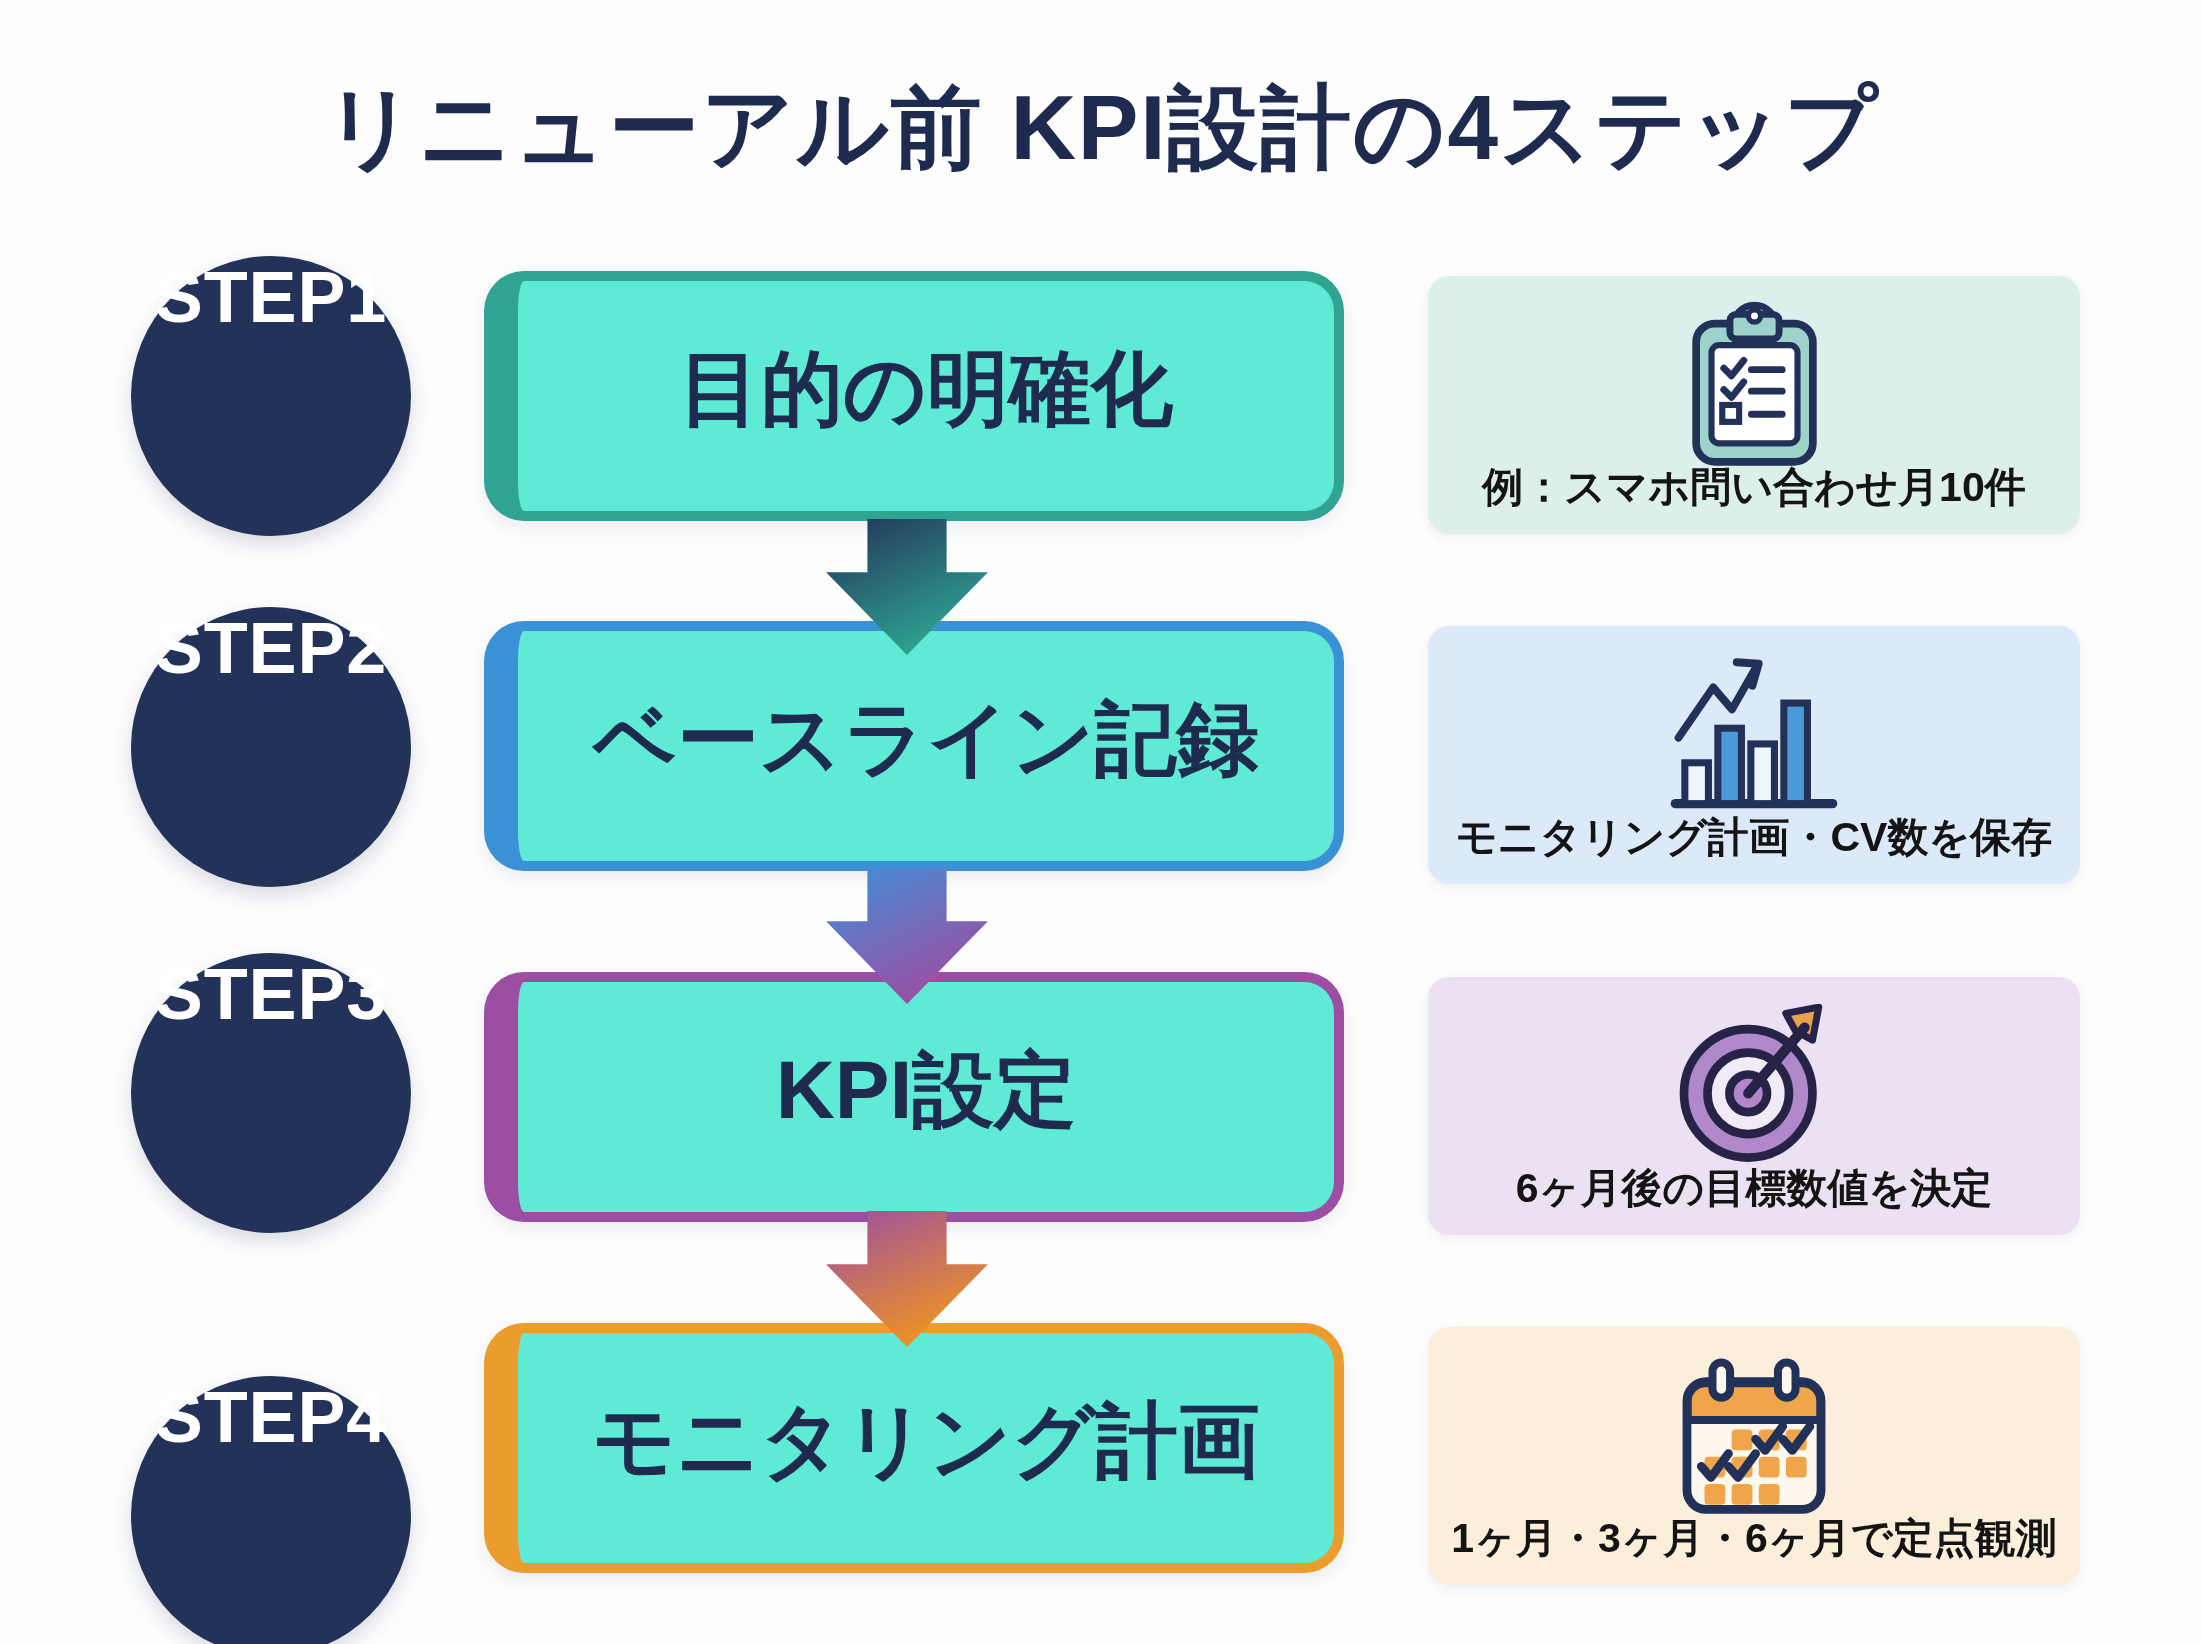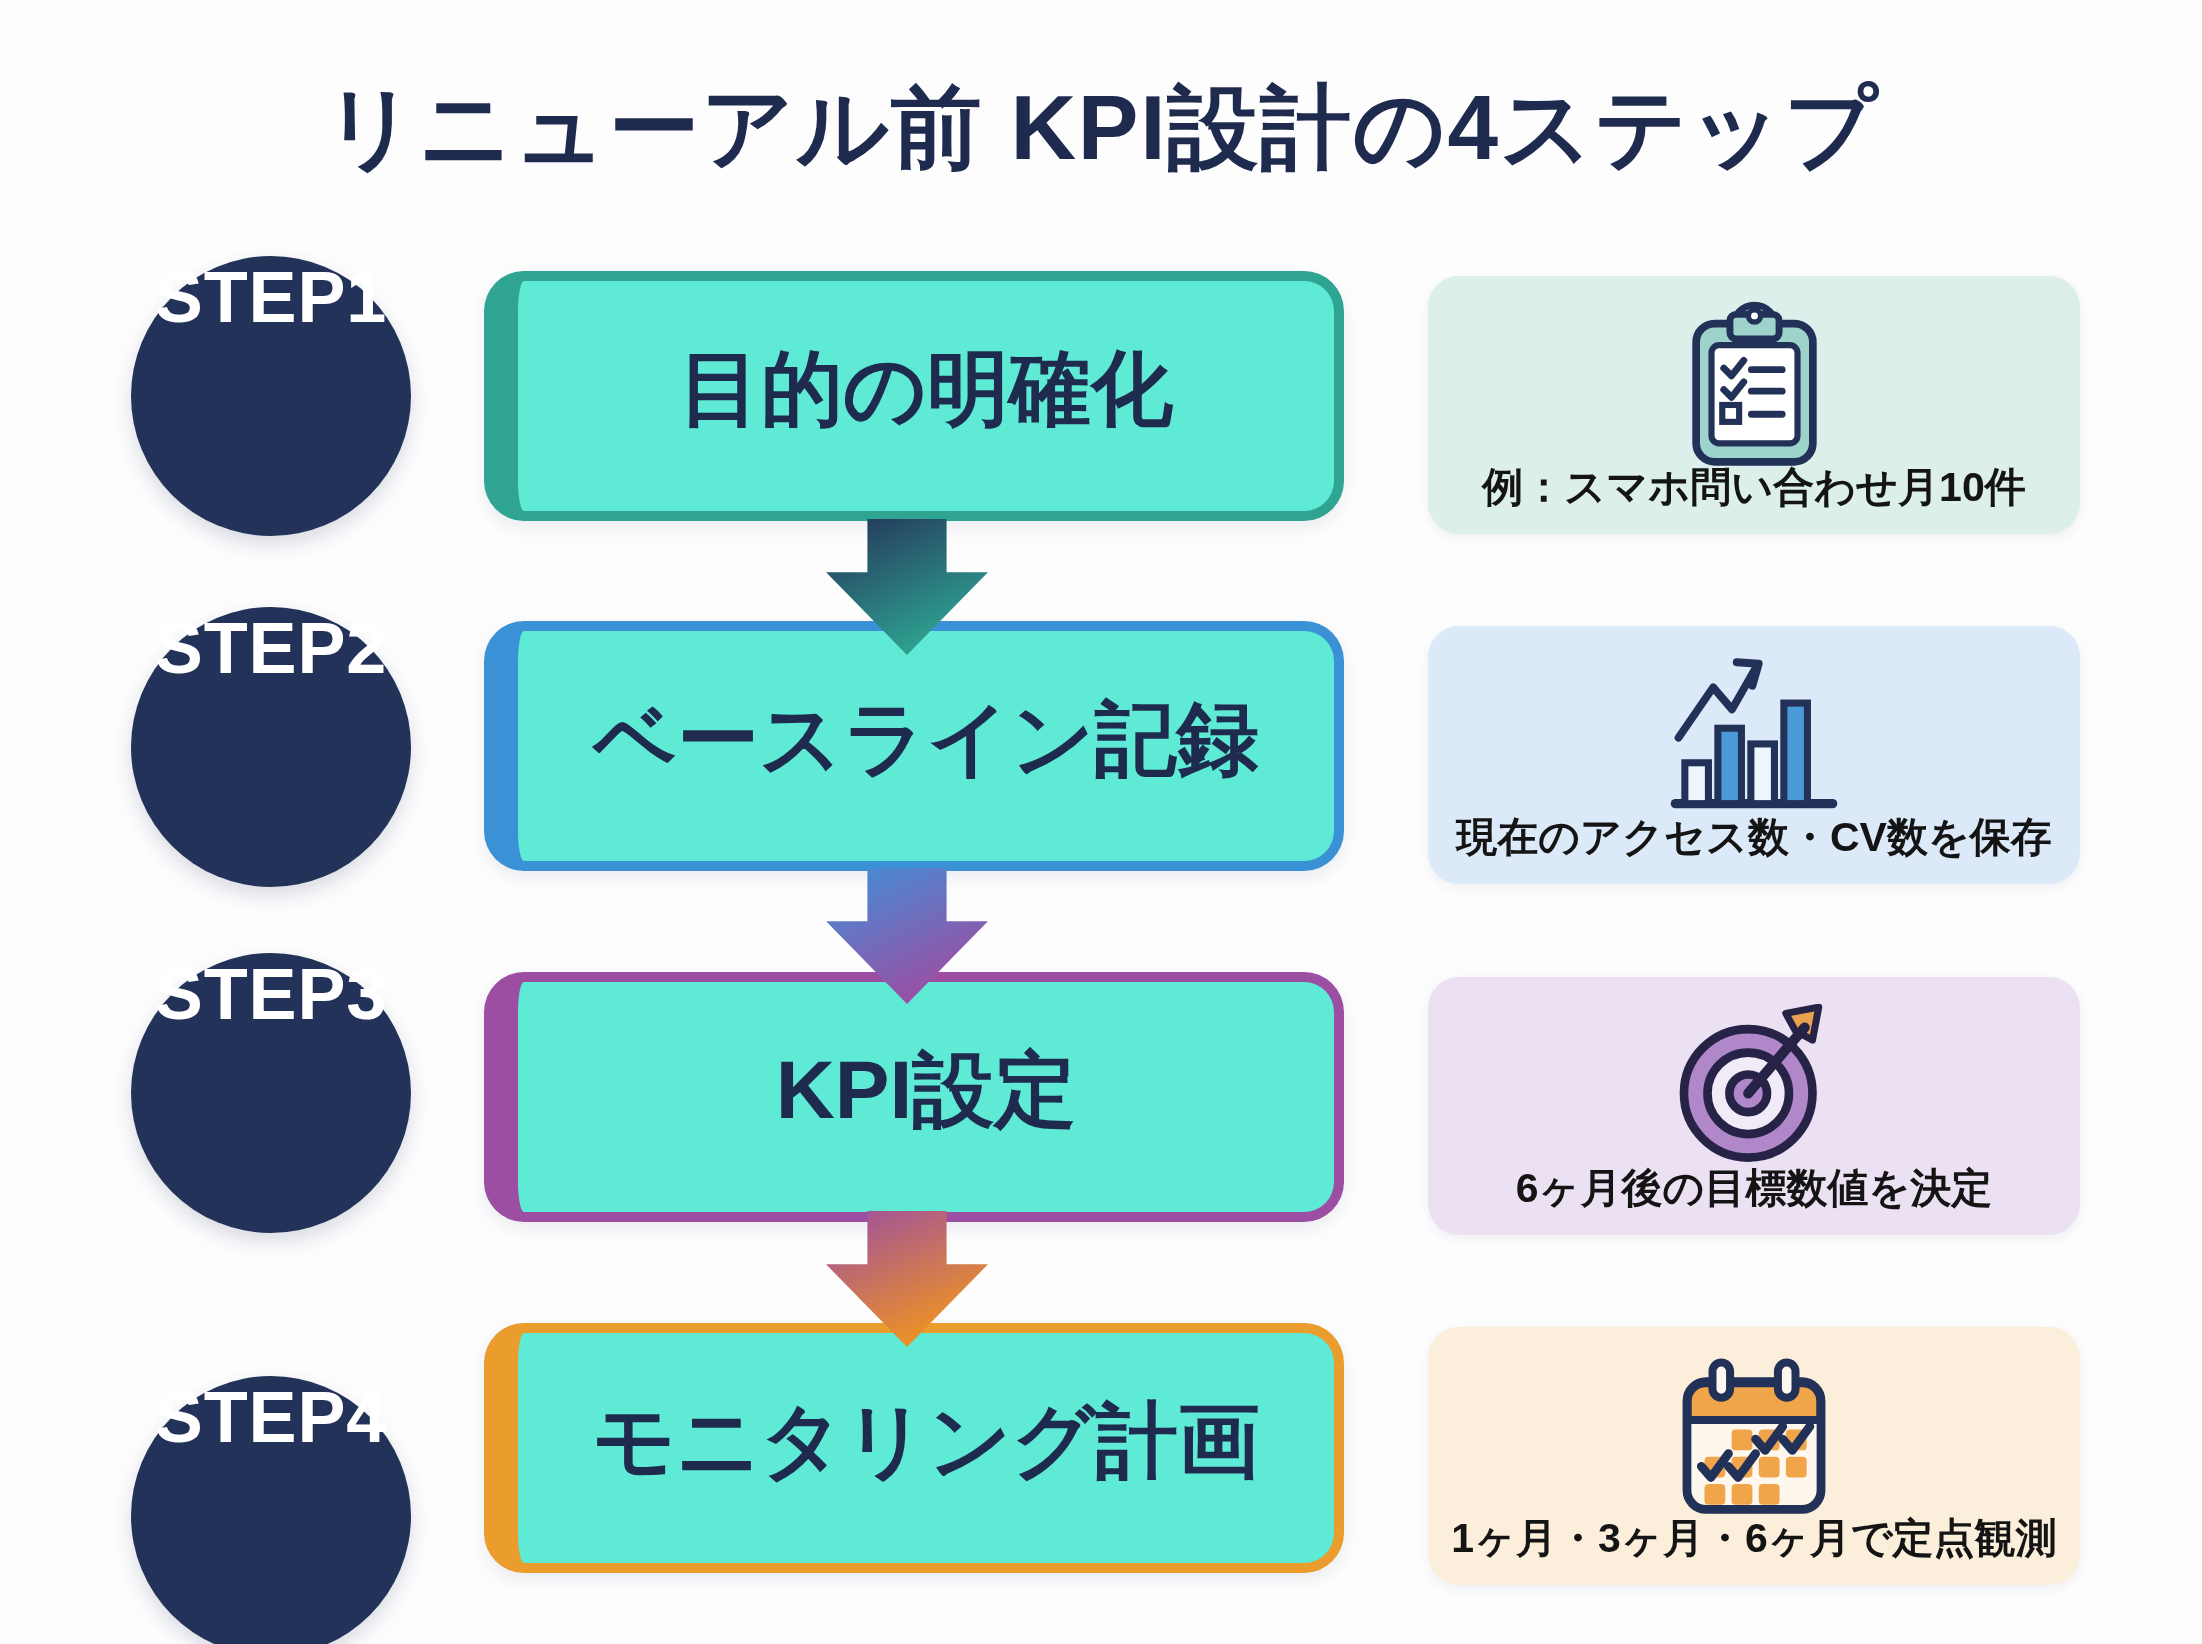--- a/index.html
+++ b/index.html
@@ -39,21 +39,21 @@
     display:flex;align-items:center;justify-content:center;
     box-shadow:0 6.9px 15.5px rgba(30,42,78,0.08);
   }
   .step-box-label{
     font-size:82px;font-weight:800;color:#1e2a4e;
     white-space:nowrap;padding-bottom:12px;
   }
   .step-card{
     position:absolute;left:1428px;width:652px;height:258px;
     background:var(--card-bg);
-    border-radius:31px;
+    border-radius:21px;
     display:flex;flex-direction:column;align-items:center;justify-content:flex-end;
     box-shadow:0 3.4px 10.3px rgba(30,42,78,0.06);
   }
   .card-icon{
     position:absolute;top:19px;left:0;width:100%;height:179px;
     display:flex;align-items:center;justify-content:center;
   }
   .card-caption{
     font-size:41px;font-weight:700;color:#141414;
     white-space:nowrap;margin-bottom:22.4px;line-height:1.15;
@@ -110,21 +110,21 @@
         <svg width="176" height="163" viewBox="0 0 112 100" fill="none">
           <line x1="6" y1="94" x2="106" y2="94" stroke="#223158" stroke-width="6" stroke-linecap="round"></line>
           <rect x="12" y="68" width="15" height="26" fill="#eff6fd" stroke="#223158" stroke-width="4.5"></rect>
           <rect x="33" y="46" width="15" height="48" fill="var(--ic-accent)" stroke="#223158" stroke-width="4.5"></rect>
           <rect x="54" y="56" width="15" height="38" fill="#eff6fd" stroke="#223158" stroke-width="4.5"></rect>
           <rect x="75" y="30" width="15" height="64" fill="var(--ic-accent)" stroke="#223158" stroke-width="4.5"></rect>
           <polyline points="8,52 30,20 42,34 58,6" stroke="#223158" stroke-width="5" fill="none" stroke-linecap="round" stroke-linejoin="round"></polyline>
           <polyline points="45,4 59,5 55,19" stroke="#223158" stroke-width="5" fill="none" stroke-linecap="round" stroke-linejoin="round"></polyline>
         </svg>
       </div>
-      <div class="card-caption">現在のアクセス数・CV数を保存</div>
+      <div class="card-caption">モニタリング計画・CV数を保存</div>
     </div>
   </div>
 
   <div class="step-row" style="--box-color: #9c4ea3; --card-bg: #ebe1f3; --ic-accent: #b088c9;">
     <div class="step-badge" style="top:953px">
       <span class="step-badge-label">STEP3</span>
     </div>
     <div class="step-box" style="top:972px">
       <span class="step-box-label">KPI設定</span>
     </div>

